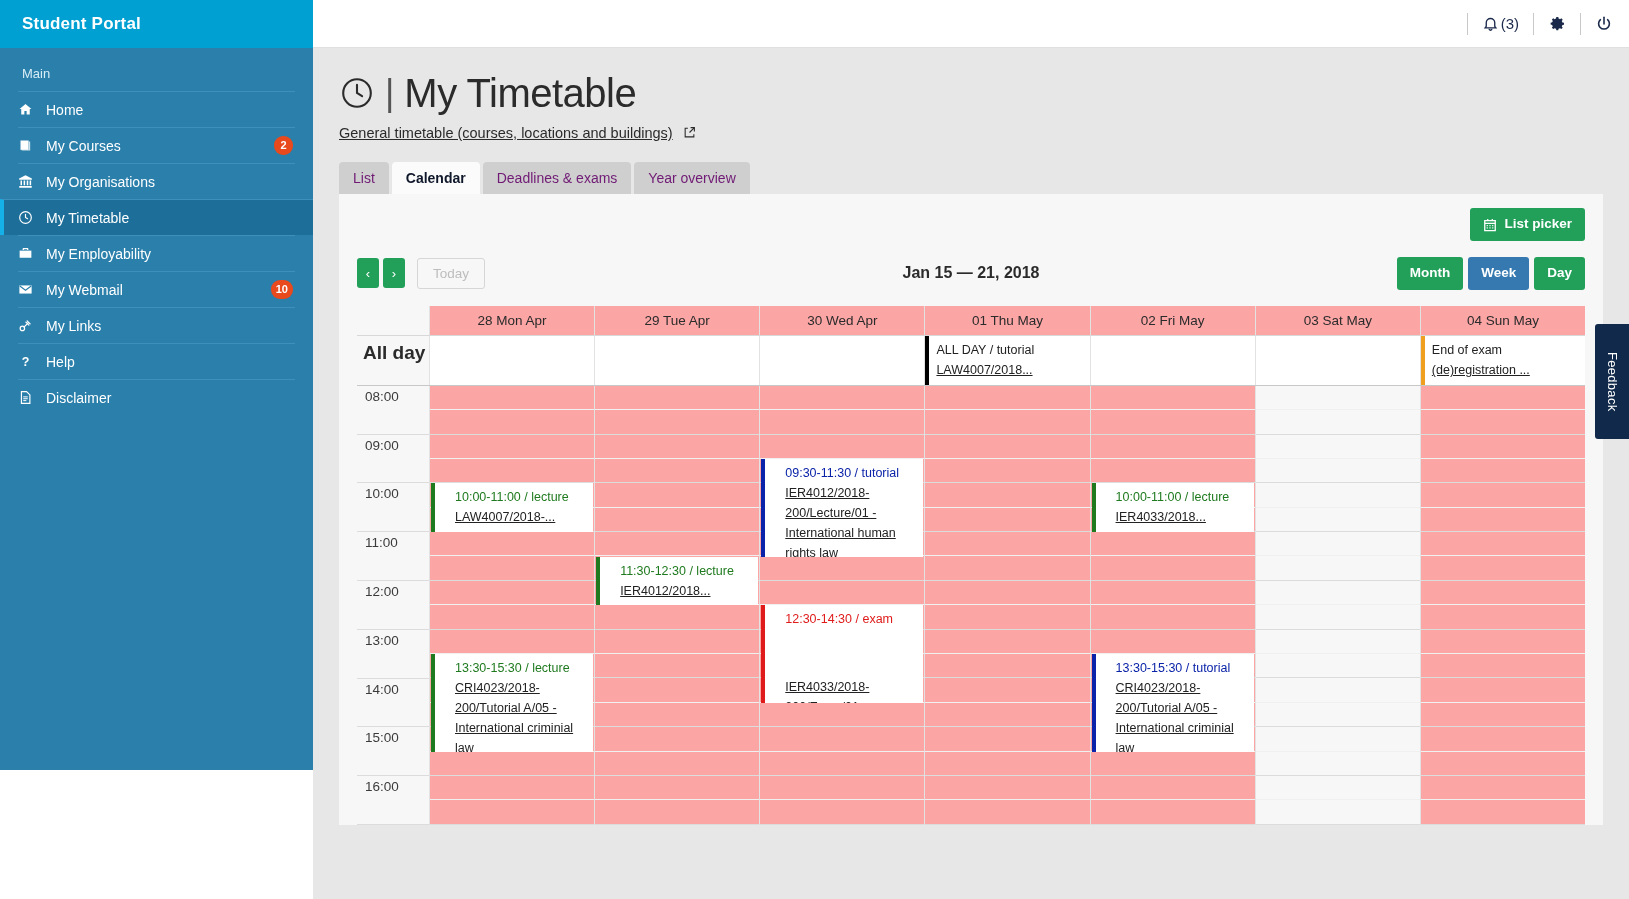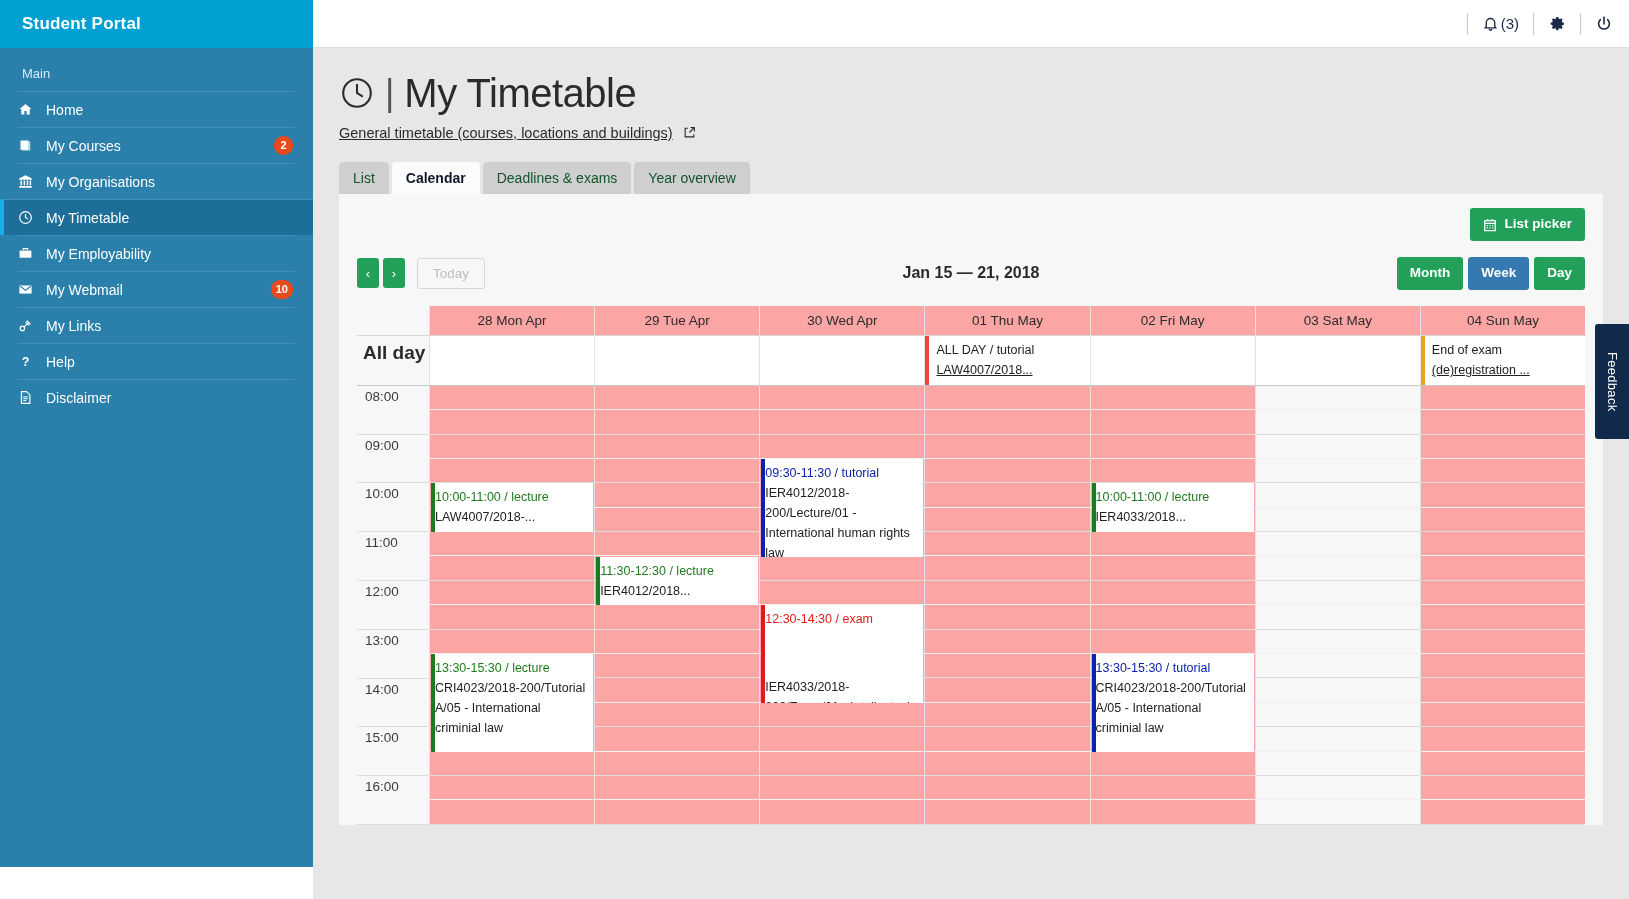--- a/index.html
+++ b/index.html
@@ -5,21 +5,21 @@
   * { box-sizing: border-box; margin: 0; padding: 0; }
   html, body {
     width: 1629px; height: 899px;
     font-family: "Liberation Sans", sans-serif;
     background: #ffffff; overflow: hidden;
   }
   body { display: flex; }
 
   
   #sidebar {
-    width: 313px; height: 867px; flex: 0 0 313px;
+    width: 313px; height: 770px; flex: 0 0 313px;
     background: #2a7fab; color: #ffffff;
   }
   #brand {
     height: 48px; background: #00a0d2;
     display: flex; align-items: center; padding-left: 22px;
   }
   #brand-title { font-size: 17px; font-weight: bold; letter-spacing: .2px; }
   .nav-group-label {
     font-size: 13px; padding: 18px 0 10px 22px; color: #d7ecf6;
   }
@@ -75,21 +75,21 @@
   #gen-link-row { margin-top: 10px; }
   #gen-link {
     font-size: 14.5px; color: #2b2b2b;
     text-decoration: underline; cursor: pointer;
   }
   #ext-ico { margin-left: 6px; display: inline-block; vertical-align: -1px; }
 
   
   #tabs { display: flex; gap: 3px; margin-top: 20px; }
   .tab {
-    background: #cfcfcf; color: #14532d;
+    background: #cfcfcf; color: #701a75;
     font-size: 14px; padding: 9px 14px 8px 14px;
     border-radius: 4px 4px 0 0; cursor: pointer; line-height: 1.1;
   }
   .tab.active { background: #fbfbfb; color: #0f172a; font-weight: bold; }
 
   
   #panel { background: #f7f7f7; padding: 14px 18px 0 18px; position: relative; }
 
   #datepicker-row { display: flex; justify-content: flex-end; }
   .btn {
@@ -164,25 +164,25 @@
     border-bottom: 1px solid #dcdcdc;
     font-size: 13.5px; color: #3b3b3b;
   }
   .timelabel span { position: absolute; top: 3px; left: 8px; }
   .daycol.shaded { background: #f7f7f7; }
 
   .ev {
     position: absolute; left: 1px; right: 1px;
     background: #ffffff;
     font-size: 12.5px; line-height: 20px;
-    padding: 4px 4px 2px 0; overflow: hidden;
+    padding: 4px 4px 2px 20px; overflow: hidden;
     cursor: pointer; z-index: 3;
   }
   .ev .ttl { display: block; }
-  .ev .sub { display: block; }
+  .ev .sub { display: block; text-decoration: underline; }
 
   
   #feedback {
     position: absolute; right: 0; top: 324px;
     width: 34px; height: 115px; background: #11294a;
     border-radius: 3px 0 0 3px; color: #fff;
     display: flex; align-items: center; justify-content: center; cursor: pointer;
     z-index: 20;
   }
   #feedback span {
@@ -388,21 +388,21 @@
             <div class="daycol">02 Fri May</div>
             <div class="daycol">03 Sat May</div>
             <div class="daycol">04 Sun May</div>
           </div>
         <div id="allday-row">
           <div class="timecol">All day</div>
         <div class="daycol"></div>
             <div class="daycol"></div>
             <div class="daycol"></div>
             <div class="daycol">
-              <div class="ad-event" style="border-left:4px solid #ef4444;color:#222;"><span>ALL DAY / tutorial</span><br><span class="l2">LAW4007/2018...</span></div>
+              <div class="ad-event" style="border-left:4px solid #000000;color:#222;"><span>ALL DAY / tutorial</span><br><span class="l2">LAW4007/2018...</span></div>
             </div>
             <div class="daycol"></div>
             <div class="daycol"></div>
             <div class="daycol">
               <div class="ad-event" style="border-left:4px solid #f0a020;color:#222;"><span>End of exam</span><br><span class="l2">(de)registration ...</span></div>
             </div>
           </div>
         <div id="grid">
           <div class="timecol" id="time-labels">
               <div class="timelabel">

